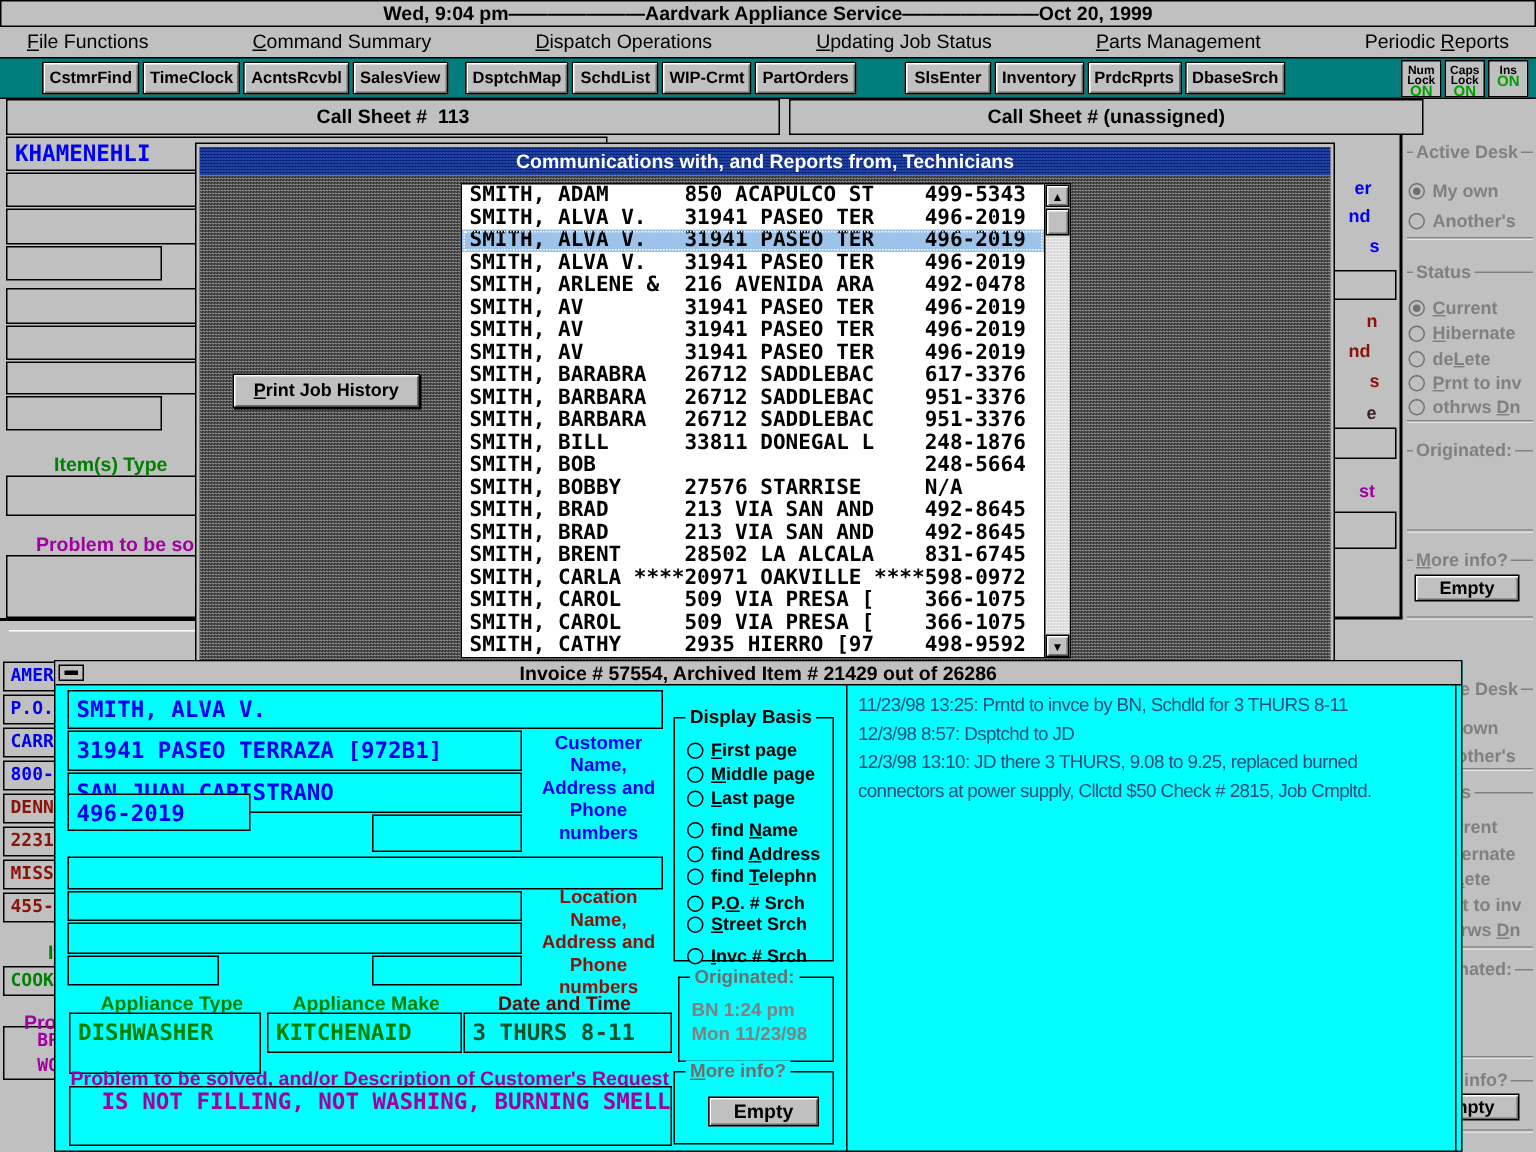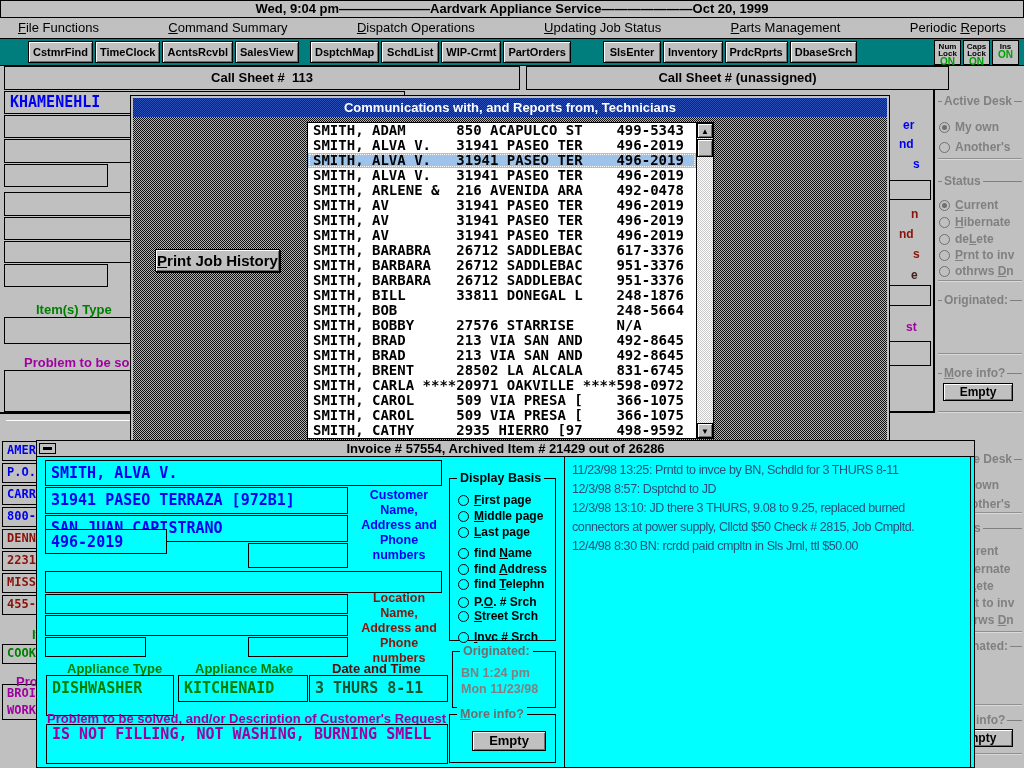--- a/index.html
+++ b/index.html
@@ -20,42 +20,42 @@
   .indicators{position:absolute;right:5px;top:1px;display:flex;gap:2px;}
   .ind{width:27px;height:25px;background:#c0c0c0;border:1px solid #000;text-align:center;
        font-weight:bold;font-size:8px;line-height:7px;padding-top:2px;}
   .ind .on{display:block;color:#00a000;font-size:10px;line-height:9px;}
   .hdr{height:24px;border:1px solid #000;background:#c0c0c0;font-weight:bold;font-size:13px;
        line-height:22px;text-align:center;white-space:pre;}
   
   .gfield{background:#c0c0c0;border:1px solid #000;}
   .lbl{font-weight:bold;font-size:13px;white-space:pre;}
   .k-customer{color:#0000f0;} .k-location{color:#8b1208;} .k-item{color:#008000;}
-  .k-problem{color:#a000a0;} .k-datetime{color:#402020;}
+  .k-problem{color:#a000a0;text-align:right;} .k-datetime{color:#402020;}
   .mono{font-family:"DejaVu Sans Mono",monospace;font-weight:bold;}
   
   .panel{width:84px;}
   .plegend{position:absolute;left:0;width:84px;color:#808080;font-weight:bold;font-size:12px;
            display:flex;align-items:center;gap:2px;white-space:pre;}
   .plegend::before{content:"";width:4px;border-top:1px solid #808080;}
   .plegend::after{content:"";flex:1;border-top:1px solid #808080;}
   .prow{position:absolute;left:1px;display:flex;gap:5px;align-items:center;color:#808080;
         font-weight:bold;font-size:12px;white-space:pre;}
   .radio{width:11px;height:11px;border-radius:50%;border:1px solid #707070;background:#c0c0c0;
          position:relative;flex:0 0 auto;}
   .radio.sel::after{content:"";position:absolute;inset:2px;border-radius:50%;background:#707070;}
   .psep{position:absolute;left:0;width:84px;height:2px;background:linear-gradient(#6a6a6a,#fff);}
   .pbtn{position:absolute;left:5px;width:70px;height:18px;font-weight:bold;font-size:12px;line-height:16px;text-align:center;}
   
   .dialog{left:130px;top:95px;width:760px;height:452px;background:#c0c0c0;border:1px solid #000;padding:2px;z-index:30;}
   .dlg-title{height:19px;color:#fff;font-weight:bold;font-size:13px;line-height:19px;text-align:center;
              background-image:conic-gradient(#2a4eb4 25%,#0a2478 0 50%,#2a4eb4 0 75%,#0a2478 0);background-size:2px 2px;}
   .dlg-body{position:absolute;left:2px;right:2px;top:21px;bottom:2px;
             background-image:conic-gradient(#b2b2b2 25%,#0e0e0e 0 50%,#b2b2b2 0 75%,#0e0e0e 0);background-size:2px 2px;}
-  .print-btn{position:absolute;left:24px;top:153px;width:125px;height:23px;font-weight:bold;font-size:15px;
+  .print-btn{position:absolute;left:24px;top:153px;width:125px;height:23px;font-weight:bold;font-size:12px;
              line-height:21px;text-align:center;box-shadow:inset 1px 1px 0 #fff,inset -1px -1px 0 #6e6e6e,1px 1px 0 #000;}
   .dlg-list{position:absolute;left:176px;top:26px;width:407px;height:317px;background:#fff;border:1px solid #000;}
   .list-rows{position:absolute;left:0;top:0;right:17px;bottom:0;overflow:hidden;
              font-family:"DejaVu Sans Mono",monospace;font-weight:bold;font-size:14px;}
   .lrow{height:15px;line-height:15px;padding-left:5px;white-space:pre;color:#000;}
   .lrow.sel{background:#9ec3ea;outline:1px dotted #fff;outline-offset:-2px;}
   .sbar{position:absolute;right:0;top:0;bottom:0;width:17px;border-left:1px solid #000;
         background-image:conic-gradient(#fff 25%,#c8c8c8 0 50%,#fff 0 75%,#c8c8c8 0);background-size:2px 2px;}
   .sbtn{position:absolute;left:0;width:16px;height:15px;font-size:8px;line-height:15px;text-align:center;}
   .sthumb{position:absolute;left:0;top:16px;width:16px;height:18px;}
@@ -311,17 +311,16 @@
     </div>
     <div class="fset" style="left:412px;top:273px;width:107px;height:49px;">
       <span class="legend gray-t" id="inv-moreinfo-legend"><u>M</u>ore info?</span>
       <div class="b3 empty-btn" style="position:absolute;left:22px;top:16px;width:74px;height:20px;line-height:18px;">Empty</div>
     </div>
 
     <div class="notes" id="notes">
         <div>11/23/98 13:25: Prntd to invce by BN, Schdld for 3 THURS 8-11</div>
         <div>12/3/98 8:57: Dsptchd to JD</div>
         <div>12/3/98 13:10: JD there 3 THURS, 9.08 to 9.25, replaced burned connectors at power supply, Cllctd $50 Check # 2815, Job Cmpltd.</div>
-        <div>12/4/98 8:30 BN: rcrdd paid cmpltn in Sls Jrnl, ttl $50.00</div>
       </div>
   </div>
 
 </div>
 
 </body></html>

